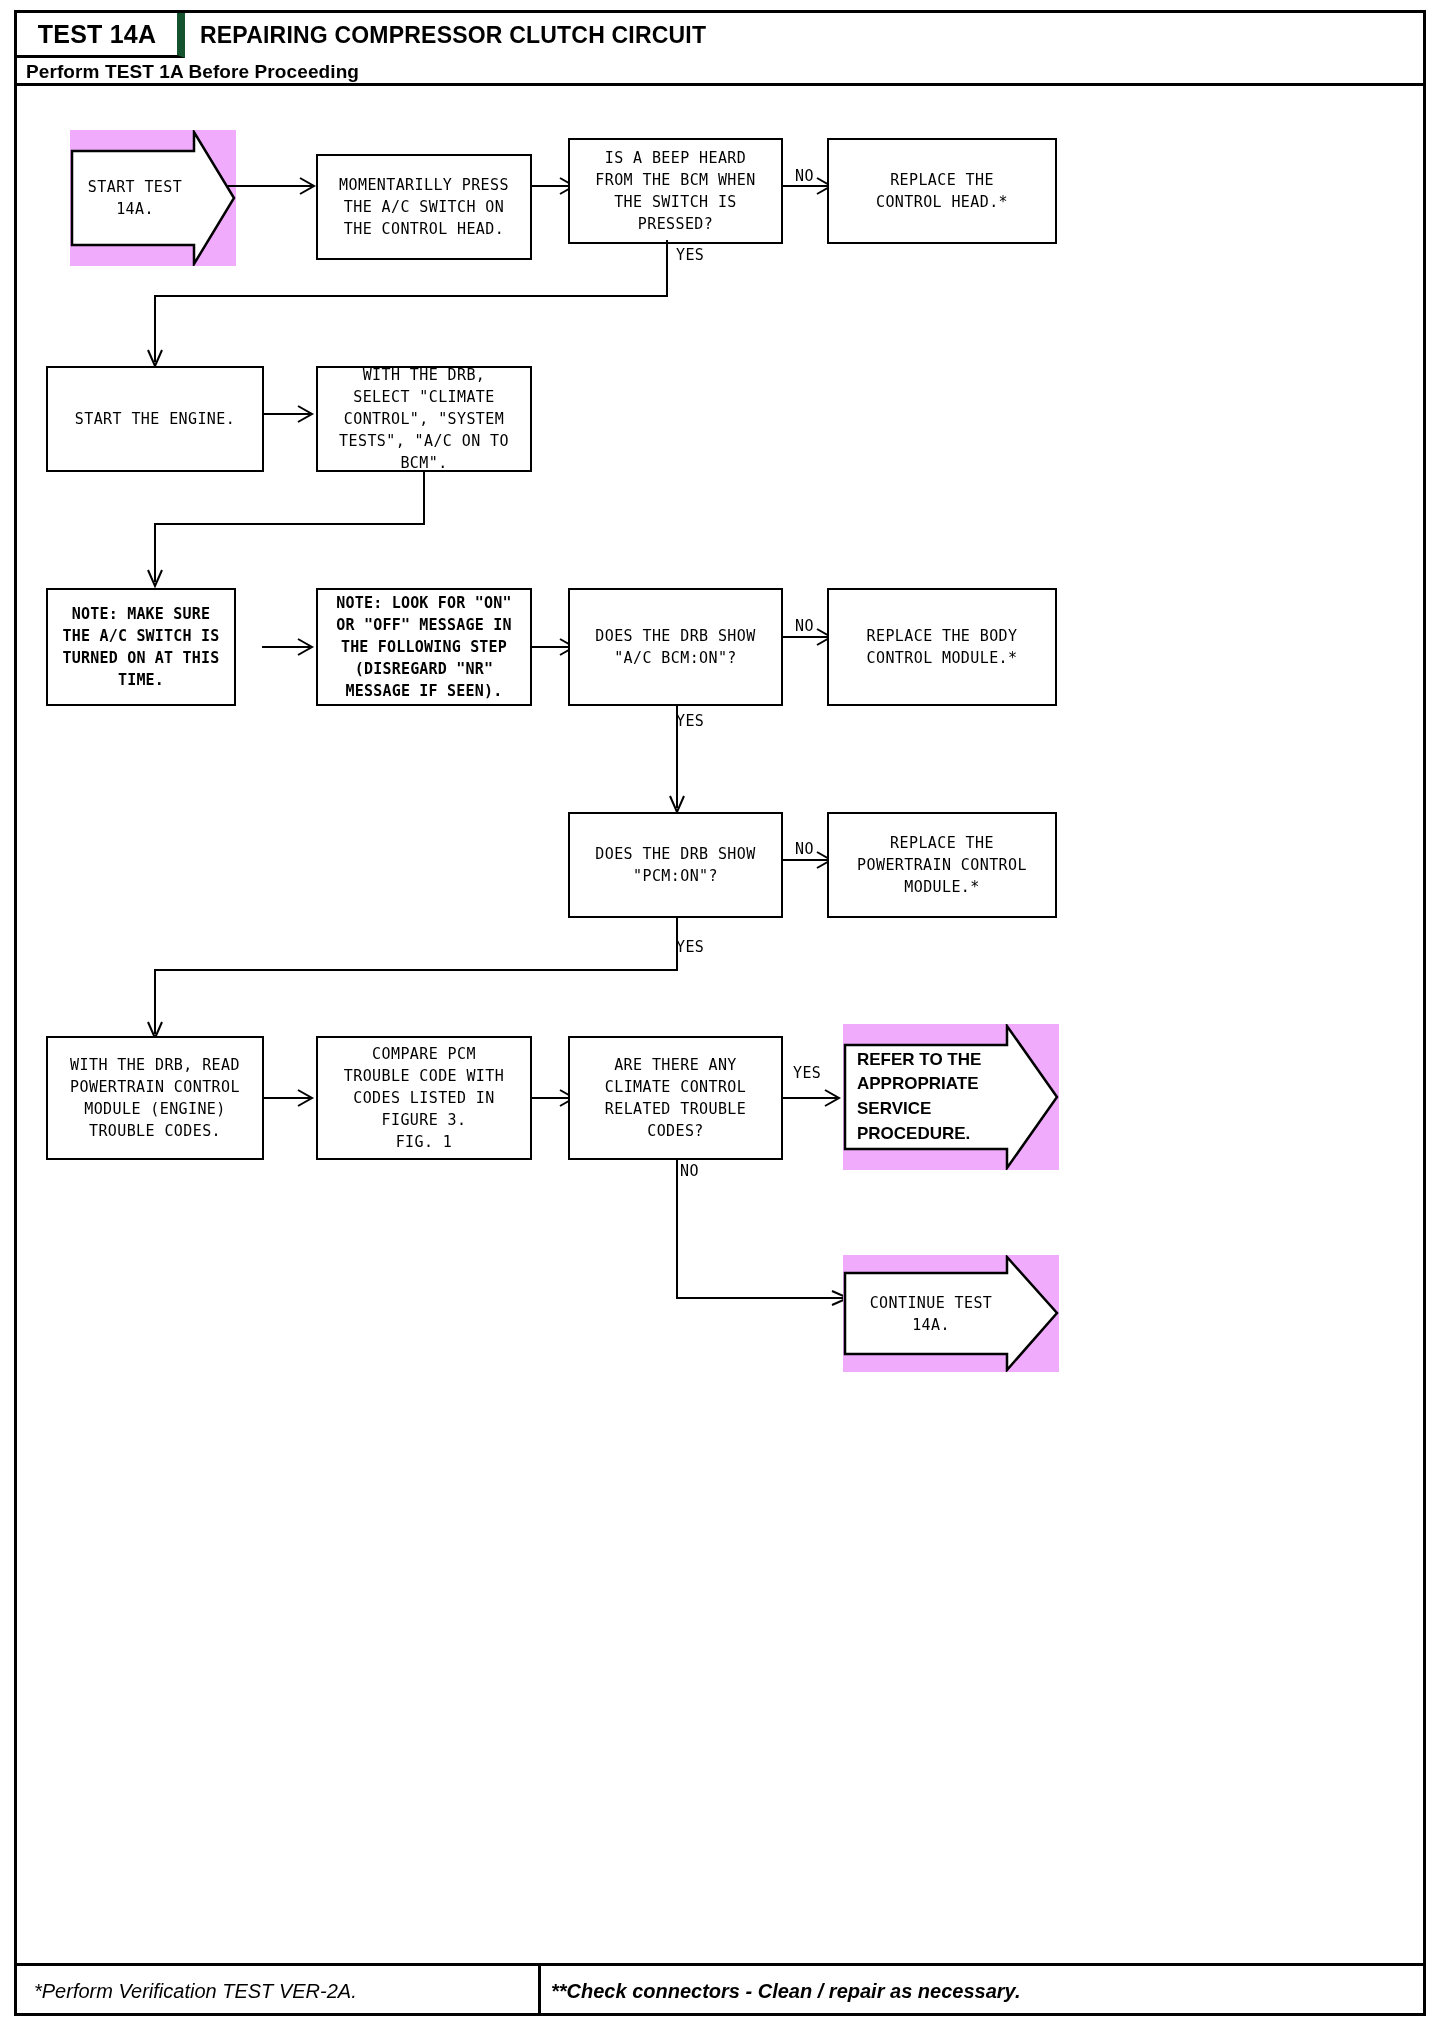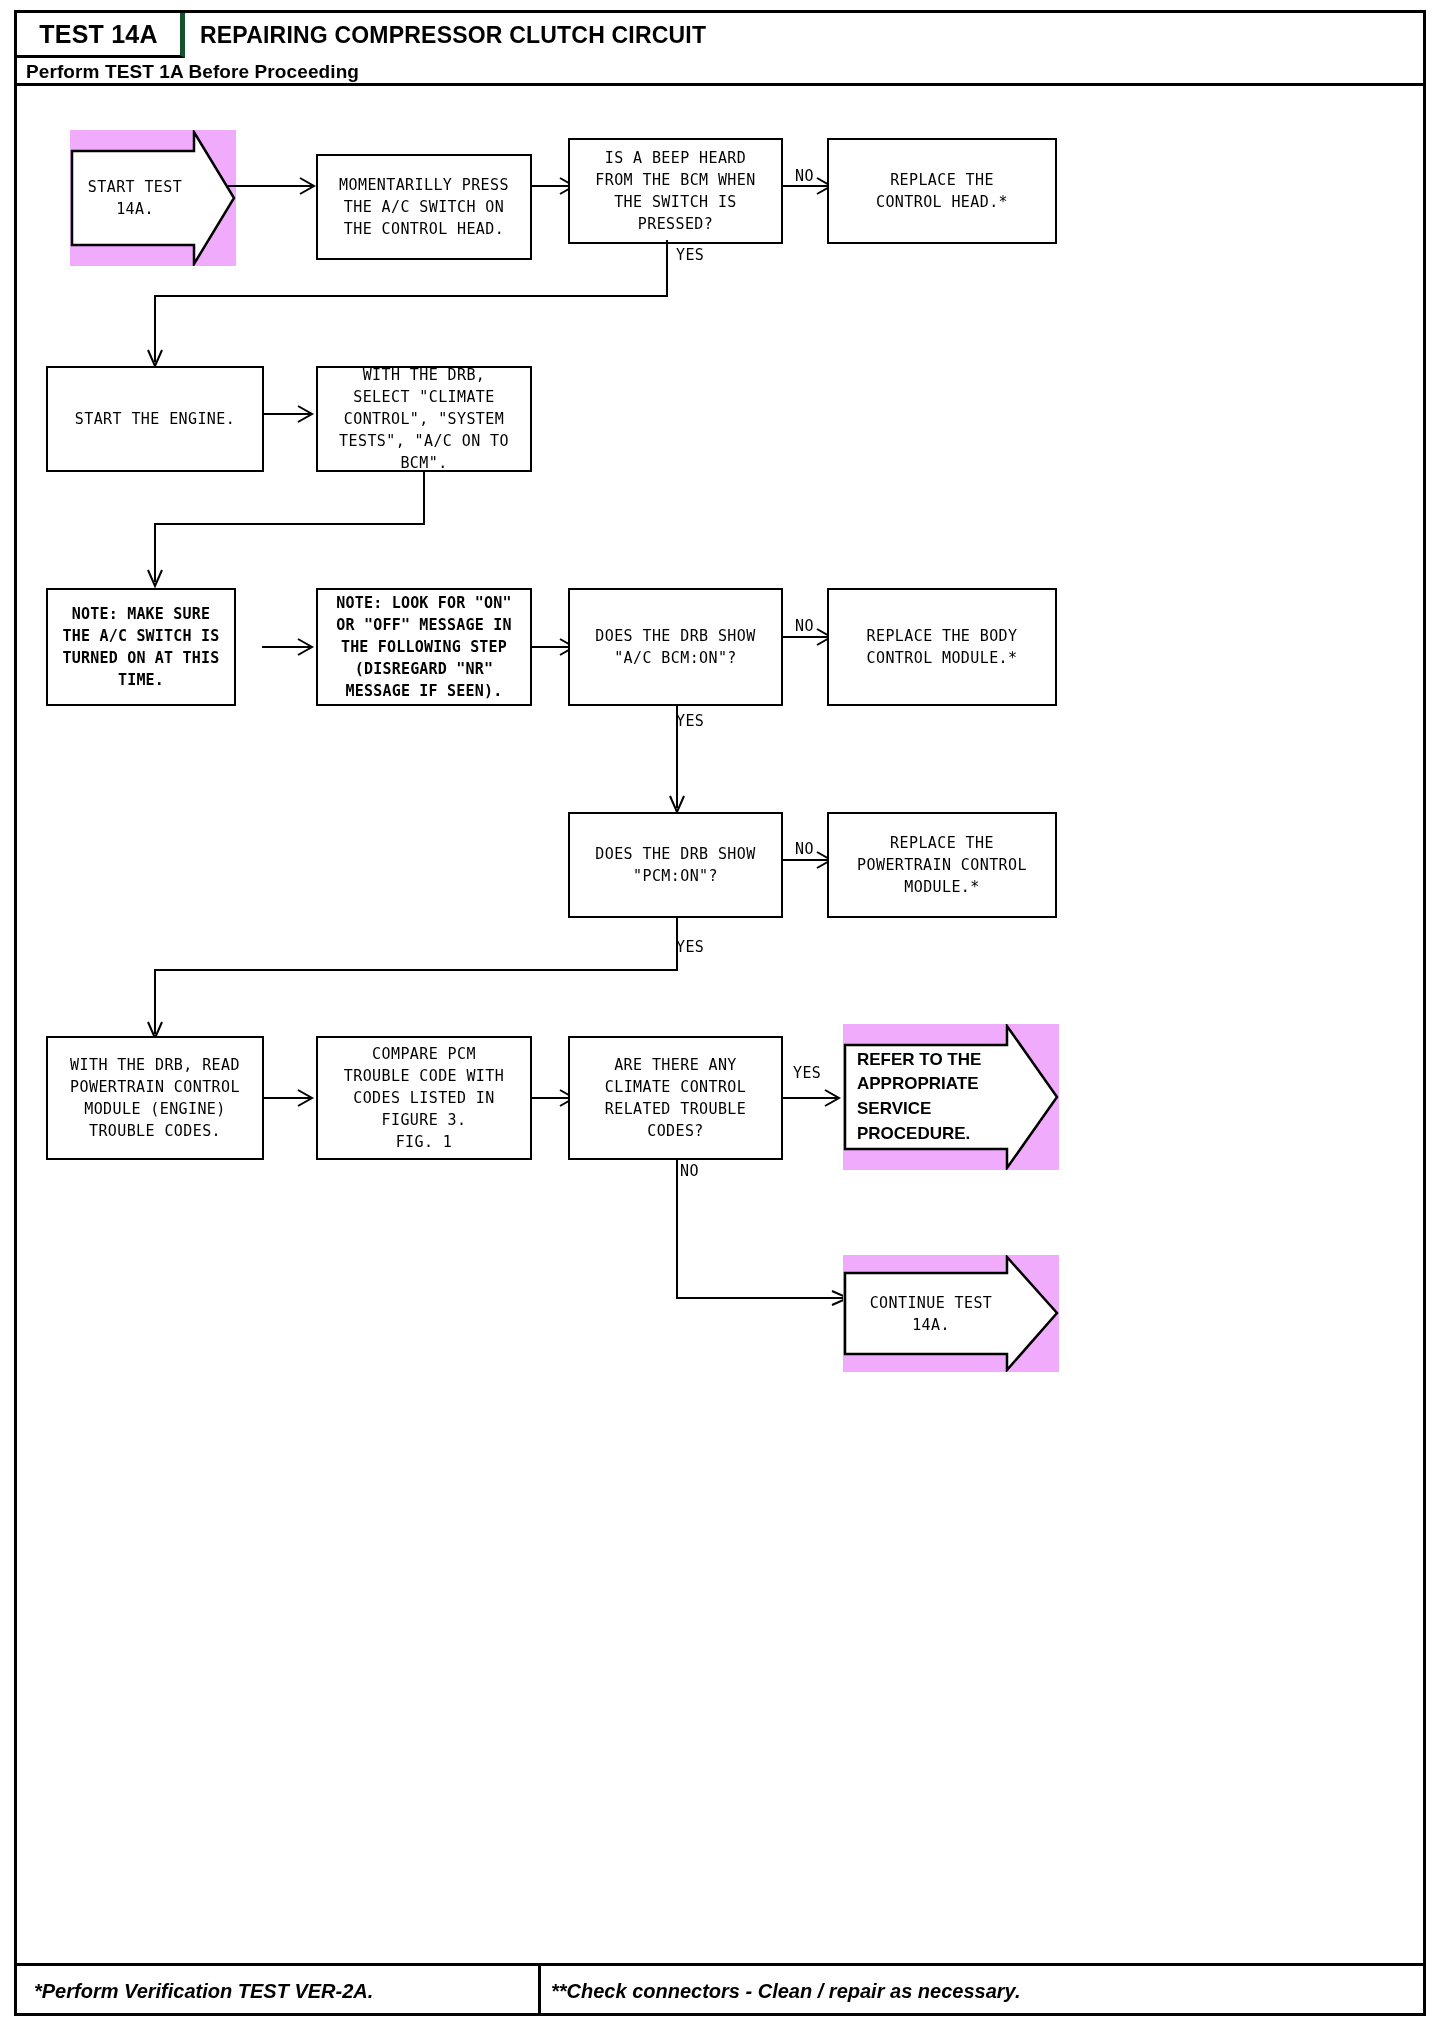--- a/index.html
+++ b/index.html
@@ -16,21 +16,21 @@
     border:3px solid #000;box-sizing:border-box;
   }
 
   
   .hdr-band{
     position:absolute;left:17px;top:13px;width:1406px;height:73px;
     box-sizing:border-box;border-bottom:3px solid #000;
   }
   .hdr-testbox{
     position:absolute;left:17px;top:13px;width:168px;height:45px;
-    border-right:5px solid #14532d;border-bottom:3px solid #000;
+    border-right:8px solid #14532d;border-bottom:3px solid #000;
     box-sizing:border-box;
     display:flex;align-items:center;justify-content:center;
   }
   .hdr-testbox span{
     font-family:"Liberation Sans","DejaVu Sans",sans-serif;
     font-weight:bold;font-size:25px;letter-spacing:.2px;
   }
   .hdr-title{
     position:absolute;left:200px;top:13px;height:45px;
     display:flex;align-items:center;
@@ -46,21 +46,21 @@
 
   
   .ftr-band{
     position:absolute;left:17px;top:1963px;width:1406px;height:53px;
     box-sizing:border-box;border-top:3px solid #000;
   }
   .ftr-left{
     position:absolute;left:34px;top:1972px;height:38px;
     display:flex;align-items:center;
     font-family:"Liberation Sans","DejaVu Sans",sans-serif;
-    font-style:italic;font-weight:bold;font-size:20px;
+    font-style:italic;font-weight:normal;font-size:20px;
   }
   .ftr-right{
     position:absolute;left:551px;top:1972px;height:38px;
     display:flex;align-items:center;
     font-family:"Liberation Sans","DejaVu Sans",sans-serif;
     font-style:italic;font-weight:bold;font-size:20px;
   }
   .ftr-div{
     position:absolute;left:538px;top:1963px;width:0;height:53px;
     border-left:3px solid #000;

